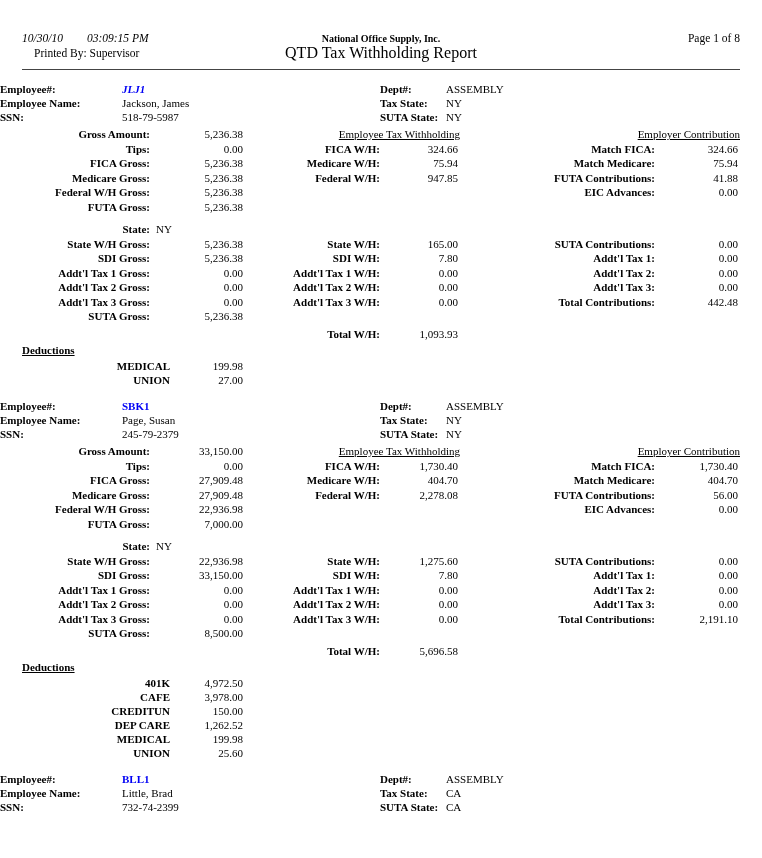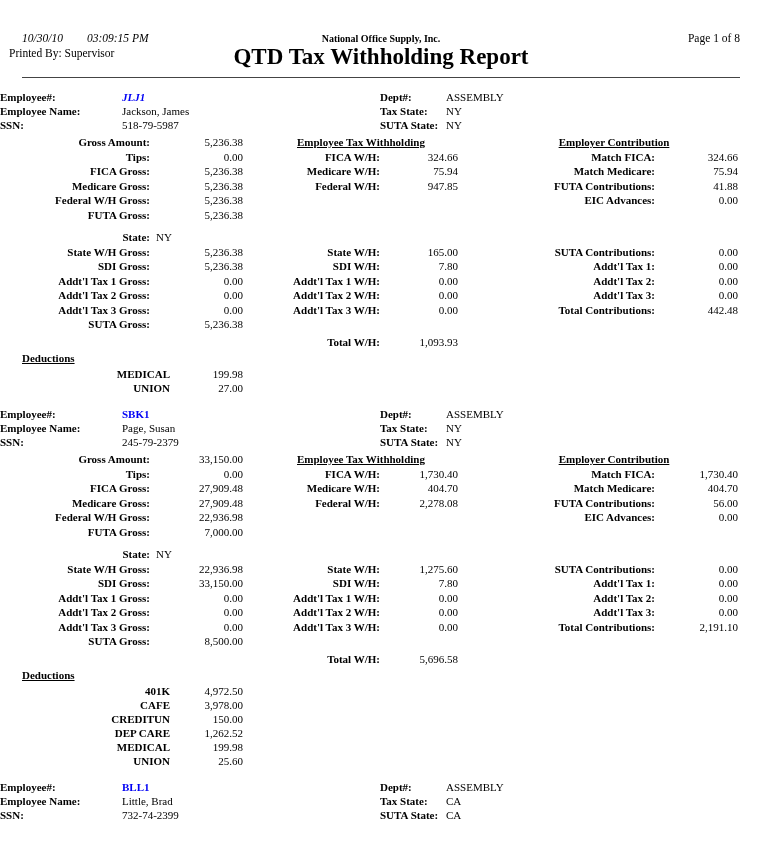--- a/index.html
+++ b/index.html
@@ -11,40 +11,40 @@
     font-size:11px;
     overflow:hidden;
   }
   b,.b { font-weight:bold; }
 
   
   .hdr-row1 { display:flex; align-items:baseline; padding:0 22px; margin-top:32px; font-size:11.5px; }
   .hdr-datetime { width:200px; display:flex; gap:24px;font-style:italic; }
   .hdr-company { flex:1; text-align:center; font-weight:bold; font-size:10px; }
   .hdr-page { width:200px; text-align:right; }
-  .hdr-row2 { display:flex; align-items:flex-start; padding:0 9px; margin-top:3px; }
+  .hdr-row2 { display:flex; align-items:flex-start; padding:0 34px; margin-top:3px; }
   .hdr-printedby { width:200px; font-size:11.5px; }
-  .hdr-title { flex:1; text-align:center; font-weight:bold; font-size:23px; margin-top:-3px; }
+  .hdr-title { flex:1; text-align:center; font-weight:normal; font-size:16px; margin-top:-3px; }
   .hdr-spacer2 { width:200px; }
   .rule { border-top:1px solid #444; margin:7px 22px 0 22px; }
 
   
   .emp-block { margin-top:12px; }
   .emp-header { display:grid; grid-template-columns:118px 262px 62px 1fr; line-height:14px; }
   .emp-header .lbl { font-weight:bold; text-align:left; white-space:nowrap; }
   .emp-header .val { text-align:left; padding-left:4px; white-space:nowrap; }
 
   .main-grid { display:grid; grid-template-columns:150px 95px 135px 80px 195px 85px; line-height:14.5px; }
   .fed-grid   { margin-top:3px; }
   .state-grid { margin-top:8px; }
   .total-grid { margin-top:3px; }
   .cell-lbl { font-weight:bold; text-align:right; white-space:nowrap; }
   .cell-val { text-align:right; padding-right:2px; white-space:nowrap; }
   .cell-val-left { text-align:left; padding-left:6px; white-space:nowrap; }
-  .sec-hdr { font-weight:bold; text-decoration:underline; text-align:center; white-space:nowrap; }
+  .sec-hdr { font-weight:normal; text-decoration:underline; text-align:right; white-space:nowrap; }
   .sec-hdr.mid   { padding-left:17px; }
   .sec-hdr.right { padding-left:28px; }
 
   .ded-hdr { font-weight:bold; text-decoration:underline; margin:2px 0 0 22px; line-height:14px; }
   .ded-grid { display:grid; grid-template-columns:170px 75px; line-height:14px; margin-top:2px; }
   .ded-name { font-weight:bold; text-align:right; white-space:nowrap; }
   .ded-val  { text-align:right; padding-right:2px; white-space:nowrap; }
 </style>
 </head>
 <body>

